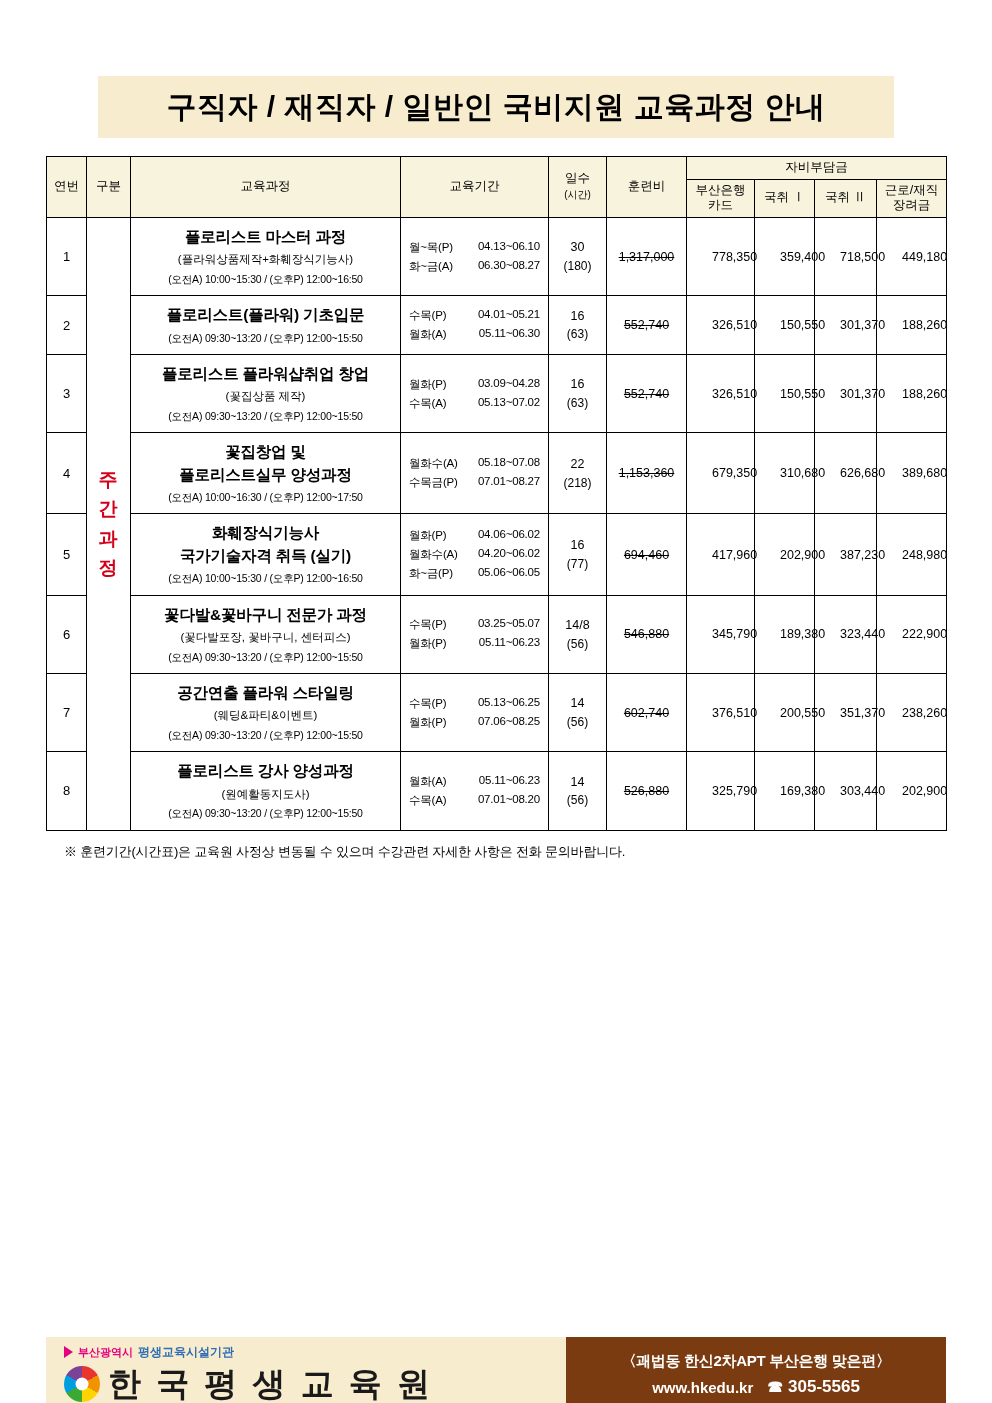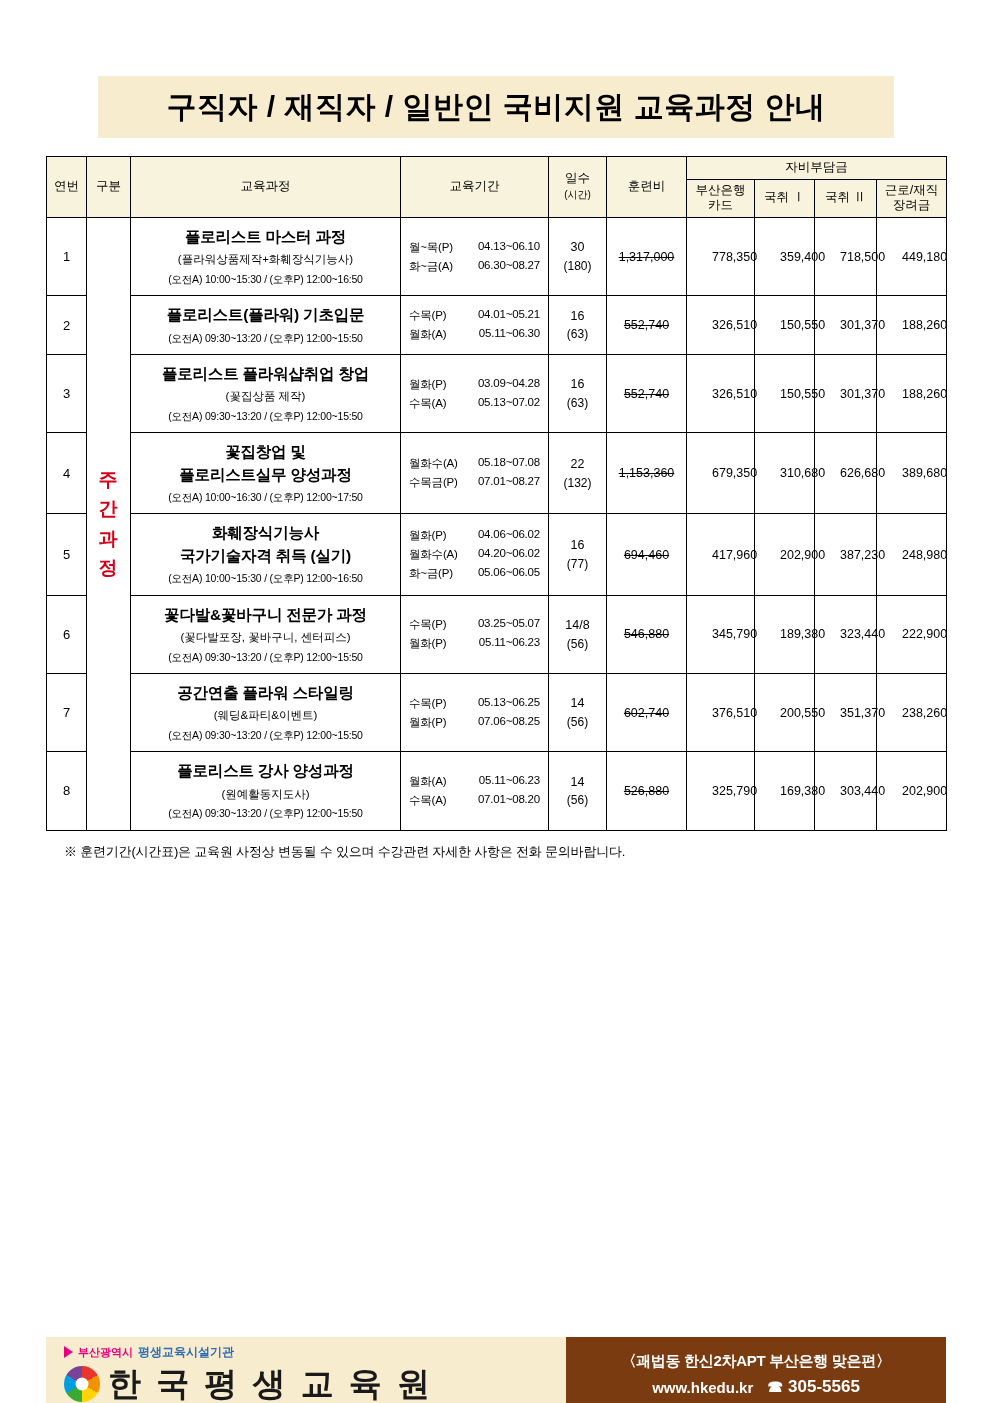--- a/index.html
+++ b/index.html
@@ -387,21 +387,21 @@
               <span class="pr-days">월화수(A)</span>
               <span class="pr-dates">05.18~07.08</span>
             </div>
             <div class="period-row">
               <span class="pr-days">수목금(P)</span>
               <span class="pr-dates">07.01~08.27</span>
             </div>
           </td>
           <td class="days-cell">
             <div>22</div>
-            <div class="days-hours">(132)</div>
+            <div class="days-hours">(218)</div>
           </td>
           <td class="fee-cell"><span class="struck">1,153,360</span></td>
           <td class="money-cell">679,350</td>
           <td class="money-cell">310,680</td>
           <td class="money-cell">626,680</td>
           <td class="money-cell">389,680</td>
         </tr>
         <tr>
           <td class="no-cell">5</td>
           <td class="course-cell">

